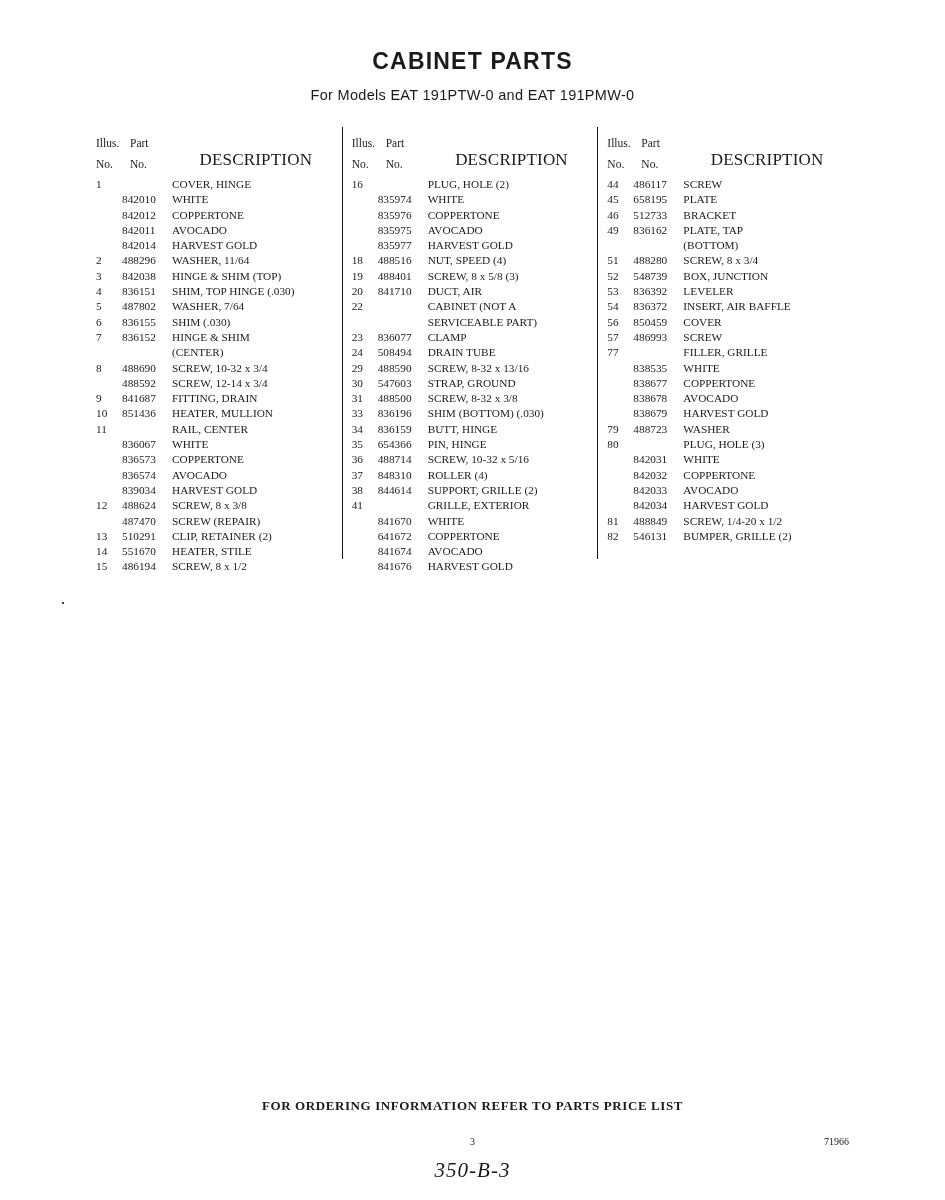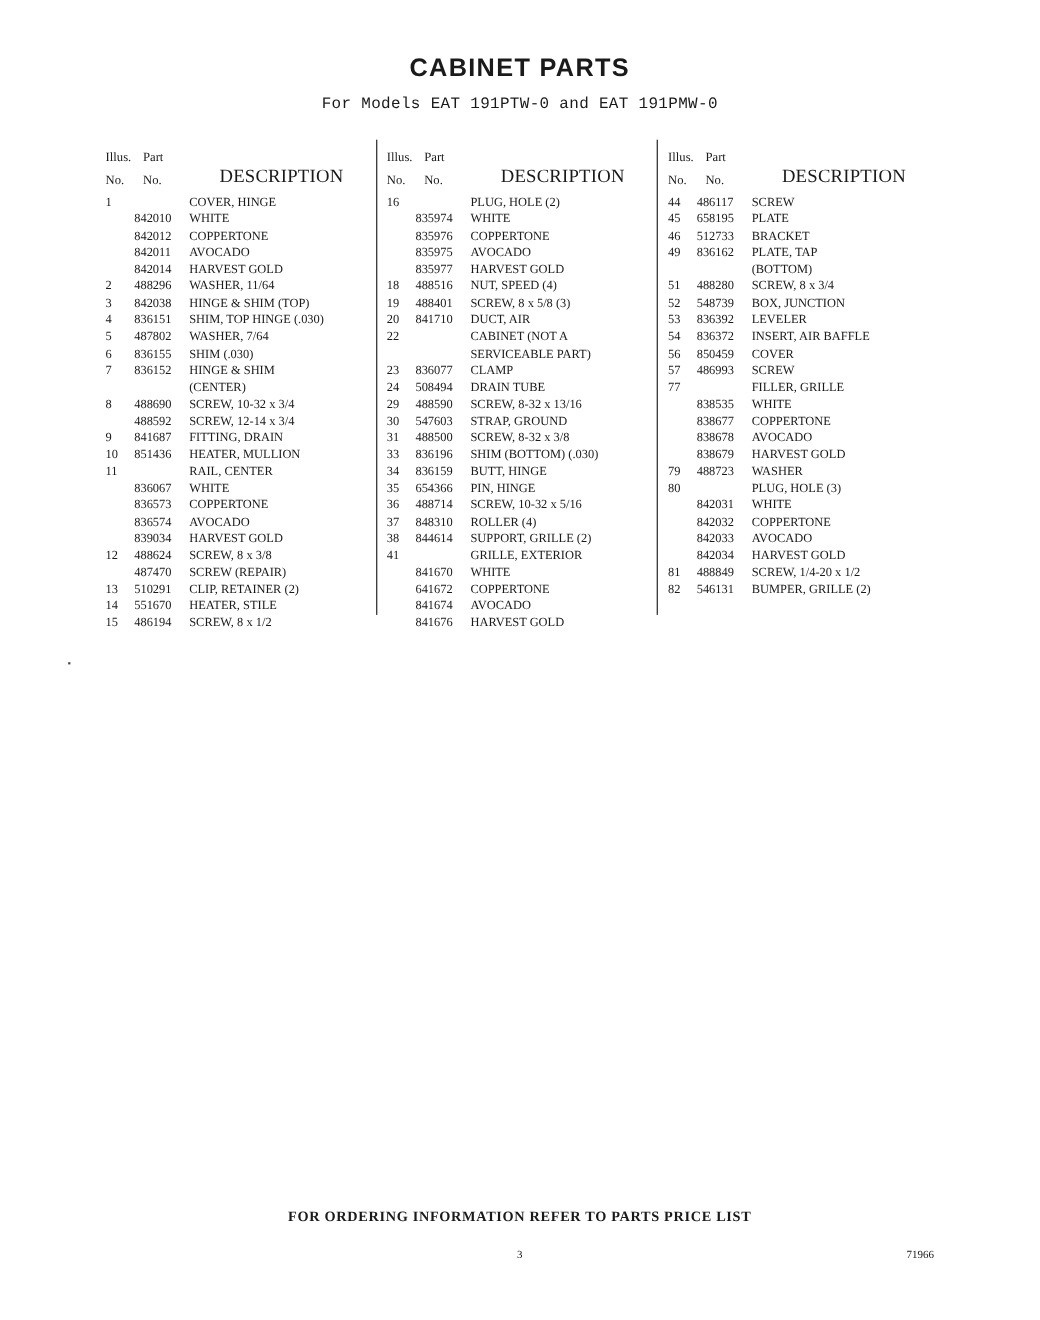--- a/index.html
+++ b/index.html
@@ -23,21 +23,21 @@
   .title {
     text-align: center;
     font-family: "Liberation Sans", sans-serif;
     font-weight: bold;
     font-size: 23px;
     letter-spacing: 1.2px;
     margin-top: 48px;
   }
   .subtitle {
     text-align: center;
-    font-family: Liberation Mono, monospace;
+    font-family: Liberation Sans, sans-serif;
     font-size: 14.5px;
     letter-spacing: 0.3px;
     margin-top: 12px;
   }
   .columns {
     display: flex;
     margin: 22px 0 0 0;
     padding: 0 92px 0 96px;
     box-sizing: border-box;
     width: 945px;
@@ -614,14 +614,15 @@
         </table>
     </div>
 
   </div>
 
   <div class="speck"></div>
 
   <div class="footer-note">FOR ORDERING INFORMATION REFER TO PARTS PRICE LIST</div>
   <div class="page-num">3</div>
   <div class="doc-code">71966</div>
+  <div class="handwritten">350-B-3</div>
 
 </div>
 
 </body></html>

